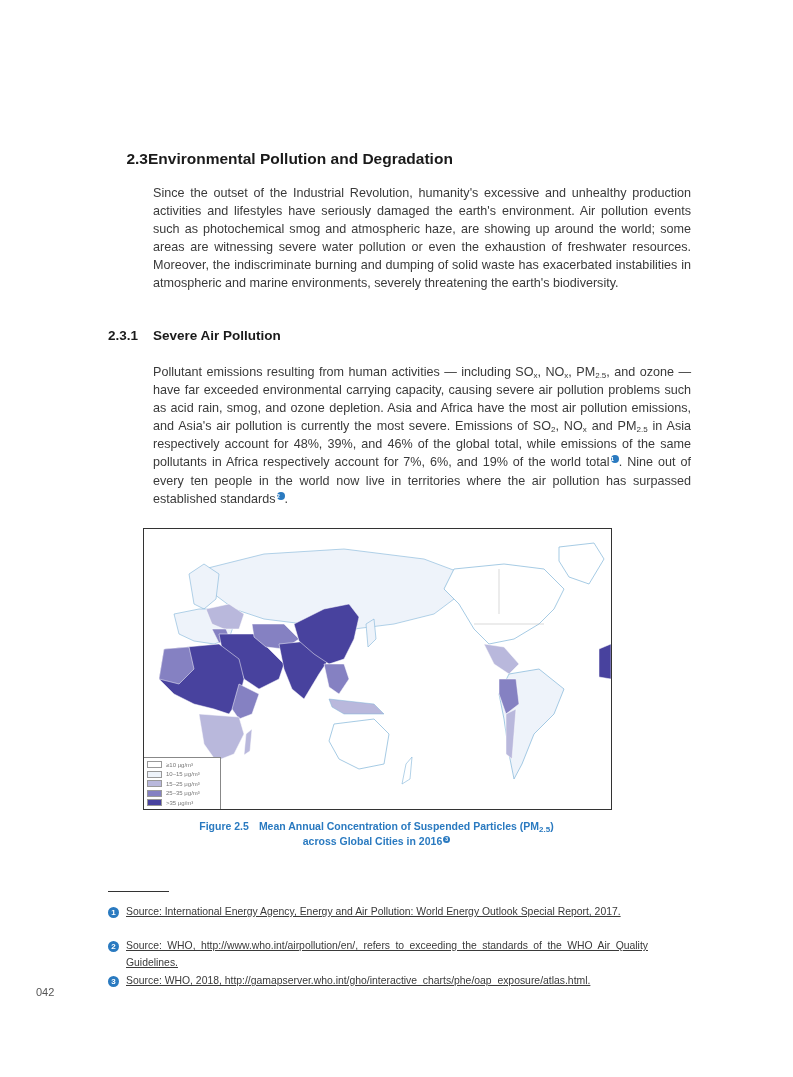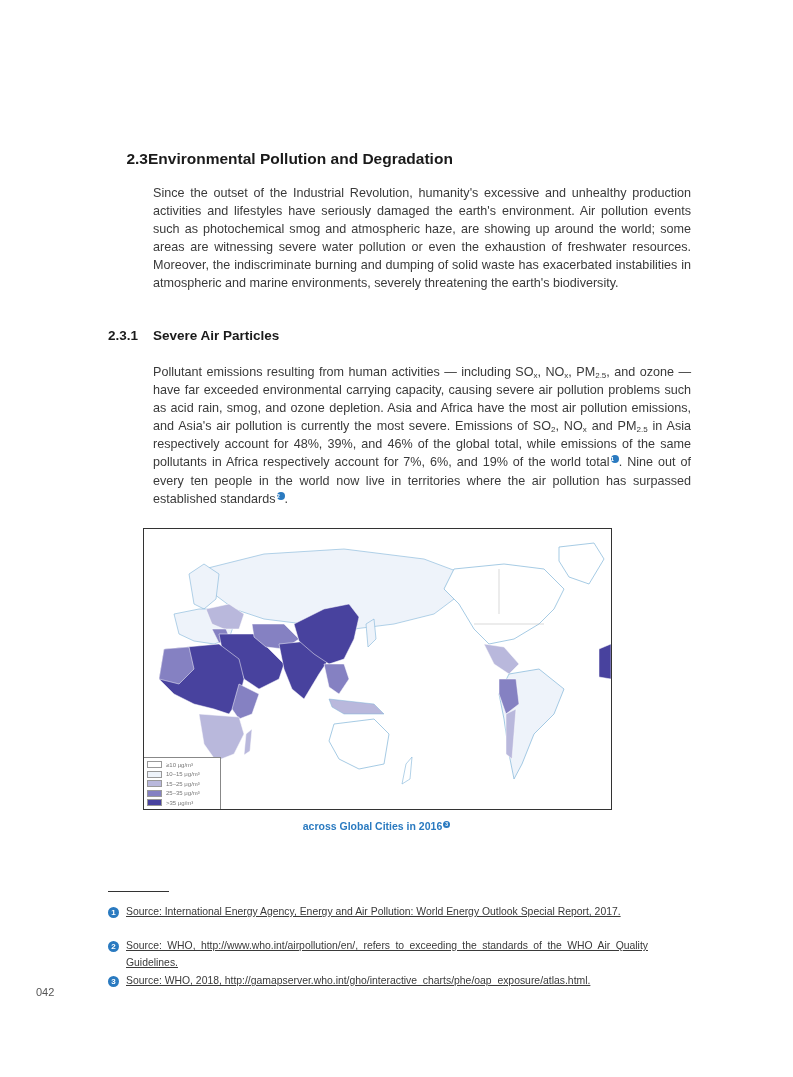--- a/index.html
+++ b/index.html
@@ -41,21 +41,21 @@
 </head>
 <body>
 
 <div class="h2">
   <span class="num">2.3</span><span>Environmental Pollution and Degradation</span>
 </div>
 
 <div class="p p1">Since the outset of the Industrial Revolution, humanity's excessive and unhealthy production activities and lifestyles have seriously damaged the earth's environment. Air pollution events such as photochemical smog and atmospheric haze, are showing up around the world; some areas are witnessing severe water pollution or even the exhaustion of freshwater resources. Moreover, the indiscriminate burning and dumping of solid waste has exacerbated instabilities in atmospheric and marine environments, severely threatening the earth's biodiversity.</div>
 
 <div class="h3">
-  <span class="num">2.3.1</span><span>Severe Air Particles</span>
+  <span class="num">2.3.1</span><span>Severe Air Pollution</span>
 </div>
 
 <div class="p p2"><span>Pollutant emissions resulting from human activities — including SO</span><sub>x</sub><span>, NO</span><sub>x</sub><span>, PM</span><sub>2.5</sub><span>, and ozone — have far exceeded environmental carrying capacity, causing severe air pollution problems such as acid rain, smog, and ozone depletion. Asia and Africa have the most air pollution emissions, and Asia's air pollution is currently the most severe. Emissions of SO</span><sub>2</sub><span>, NO</span><sub>x</sub><span> and PM</span><sub>2.5</sub><span> in Asia respectively account for 48%, 39%, and 46% of the global total, while emissions of the same pollutants in Africa respectively account for 7%, 6%, and 19% of the world total</span><span class="note">1</span><span>. Nine out of every ten people in the world now live in territories where the air pollution has surpassed established standards</span><span class="note">2</span><span>.</span></div>
 
 <div class="map">
   <svg width="467" height="280" viewBox="0 0 467 280">
 
     <path d="M60 40 L120 25 L200 20 L280 30 L320 45 L310 70 L290 85 L250 95 L210 100 L160 95 L120 90 L90 80 L70 65 Z" fill="#eef3fa" stroke="#7fb4d8" stroke-width="0.6"></path>
 
     <path d="M45 45 L60 35 L75 45 L72 70 L60 80 L50 75 Z" fill="#eef3fa" stroke="#7fb4d8" stroke-width="0.6"></path>
@@ -116,20 +116,21 @@
         <span>25–35 μg/m³</span>
       </div>
     <div class="legend-row">
         <span class="legend-swatch" style="background:#48429e"></span>
         <span>&gt;35 μg/m³</span>
       </div>
   </div>
 </div>
 
 <div class="caption">
+  <div><span class="fig">Figure 2.5</span><span>Mean Annual Concentration of Suspended Particles (PM</span><sub>2.5</sub><span>)</span></div>
   <div><span>across Global Cities in 2016</span><span class="note">3</span></div>
 </div>
 
 <div class="rule"></div>
 
 <div class="fn fn1">
   <span class="fnum">1</span>
   <span class="fbody">Source: International Energy Agency, Energy and Air Pollution: World Energy Outlook Special Report, 2017.</span>
 </div>
 <div class="fn fn2">

